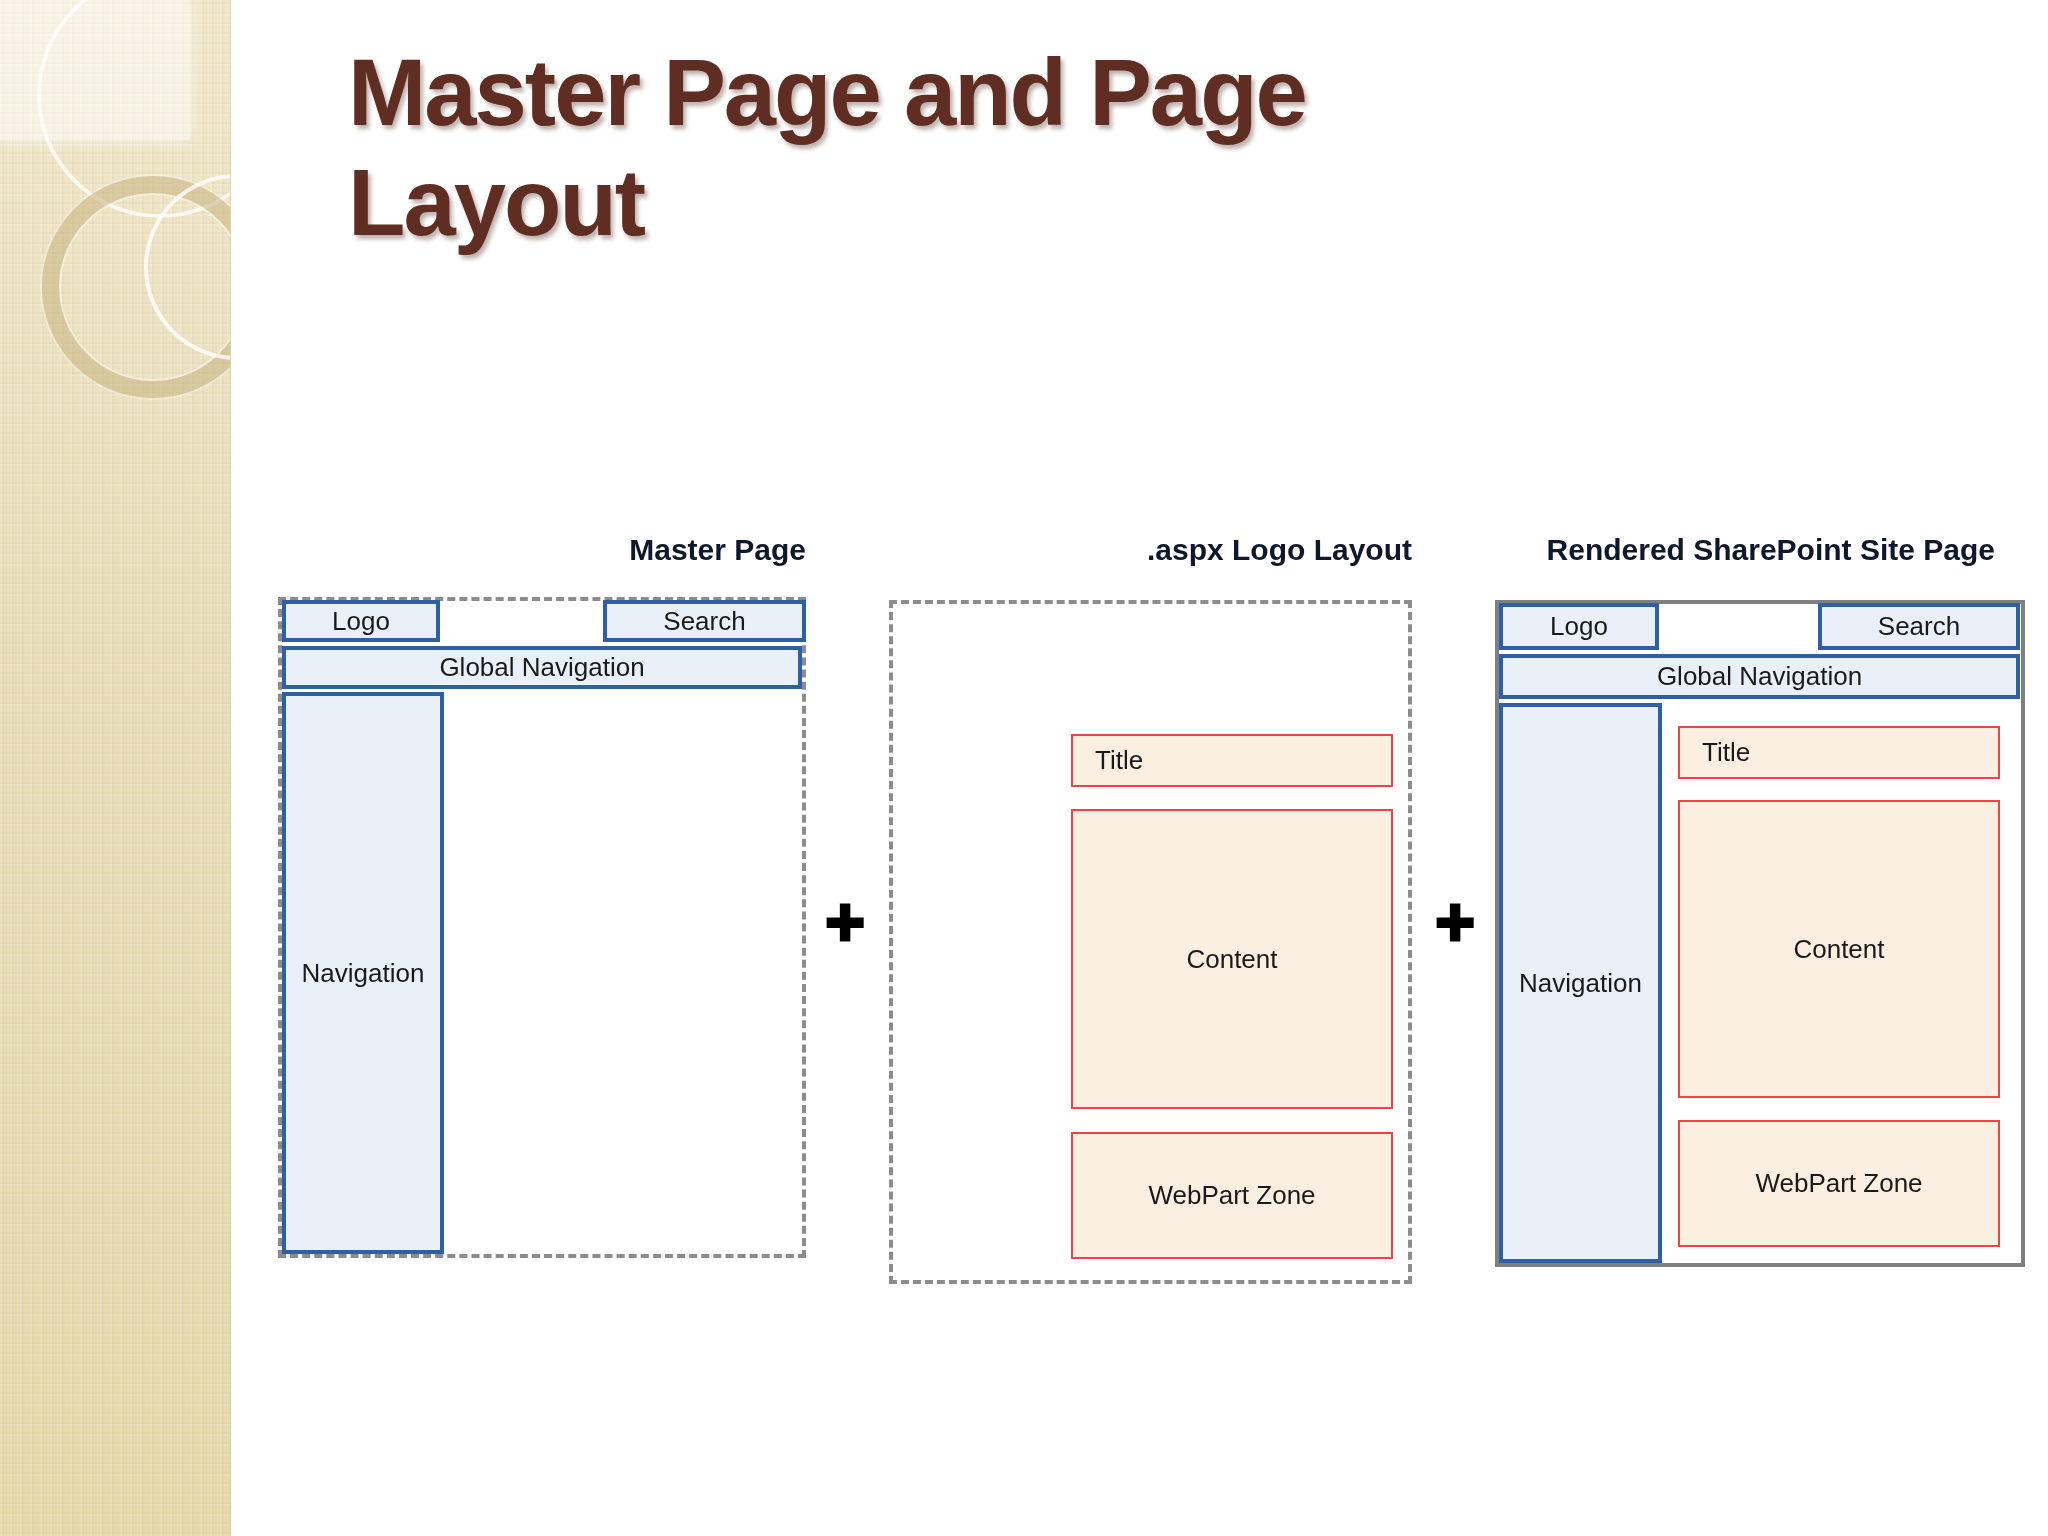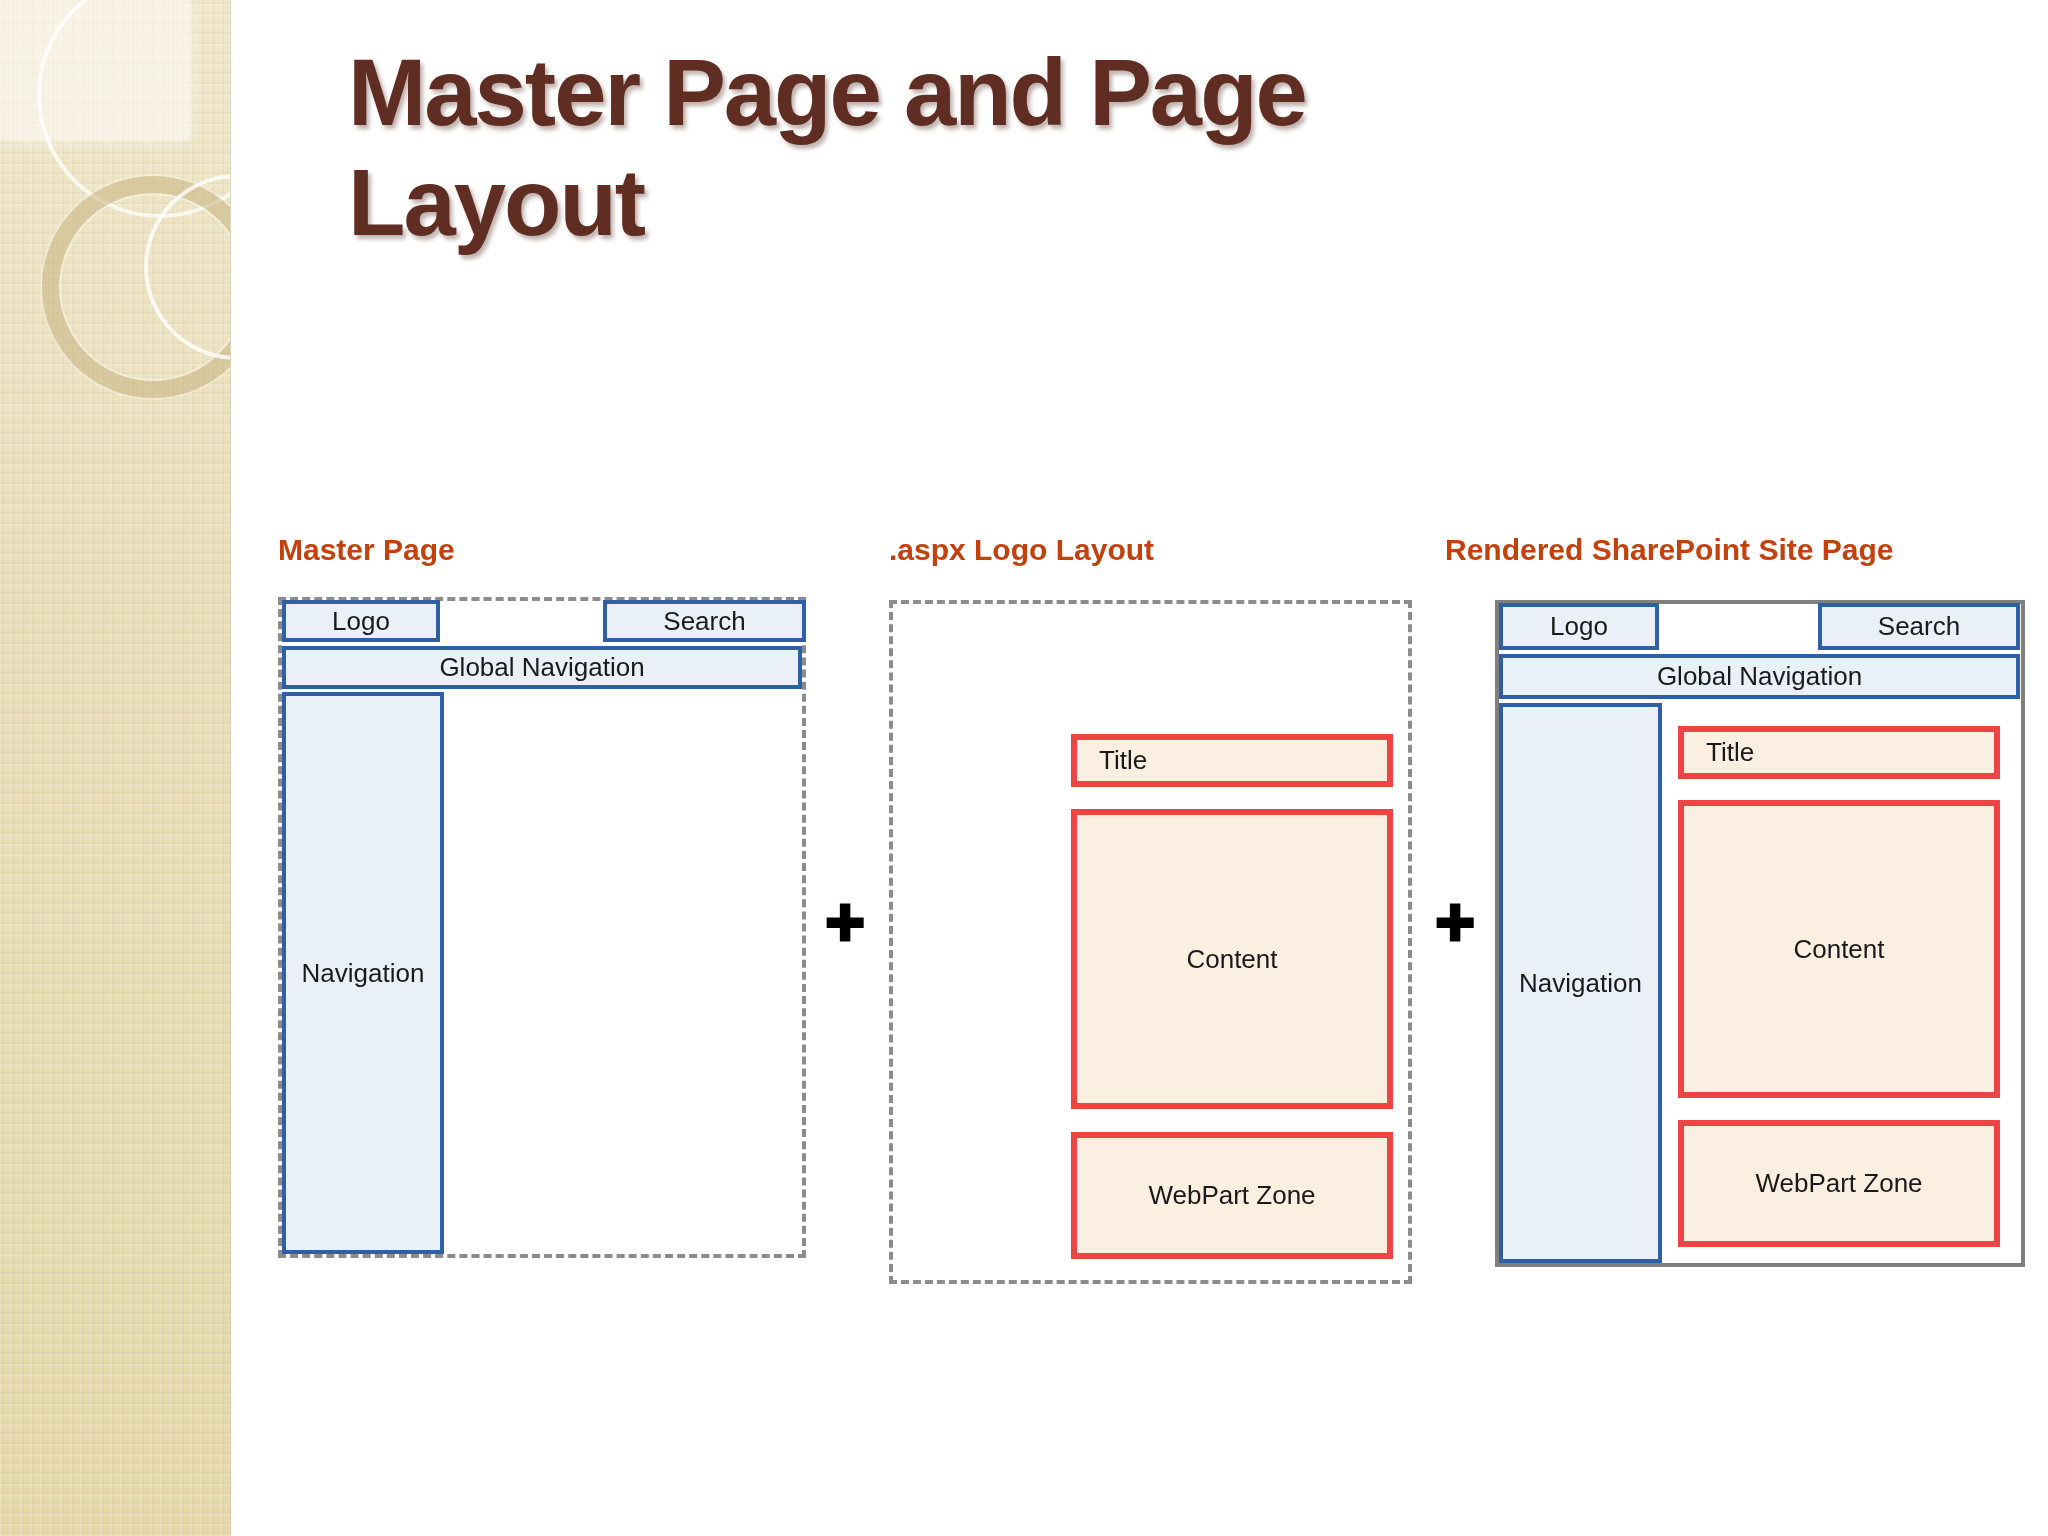--- a/index.html
+++ b/index.html
@@ -66,22 +66,22 @@
     color: #5f2d22;
     text-shadow: 3px 4px 4px rgba(110,85,75,0.45);
   }
 
   
   .diagram-heading {
     position: absolute;
     top: 533px;
     font-size: 30px;
     font-weight: 700;
-    color: #c2410c;
-    text-align: left;
+    color: #0f172a;
+    text-align: right;
     white-space: nowrap;
   }
   #heading-master   { left: 278px;  width: 528px; }
   #heading-aspx     { left: 889px;  width: 523px; }
   #heading-rendered { left: 1445px; width: 550px; }
 
   
   .diagram { position: absolute; box-sizing: border-box; text-align: right; }
   #diagram-master {
     left: 278px; top: 597px;
@@ -108,21 +108,21 @@
     align-items: center;
     justify-content: center;
     font-size: 26px;
     color: #1a1a1a;
   }
   .blue-box {
     border: 4px solid #2f5fa5;
     background: #eaf0f8;
   }
   .orange-box {
-    border: 6px solid #ef4444;
+    border: 2px solid #ef4444;
     background: #fbefe2;
   }
   .title-box { justify-content: flex-start; padding-left: 22px; }
 
   
   #diagram-master .logo   { left: 0;     top: -1px; width: 158px; height: 42px; }
   #diagram-master .search { left: 321px; top: -1px; width: 203px; height: 42px; }
   #diagram-master .gnav   { left: 0;     top: 45px; width: 520px; height: 43px; }
   #diagram-master .nav    { left: 0;     top: 91px; width: 162px; height: 562px; }
 

